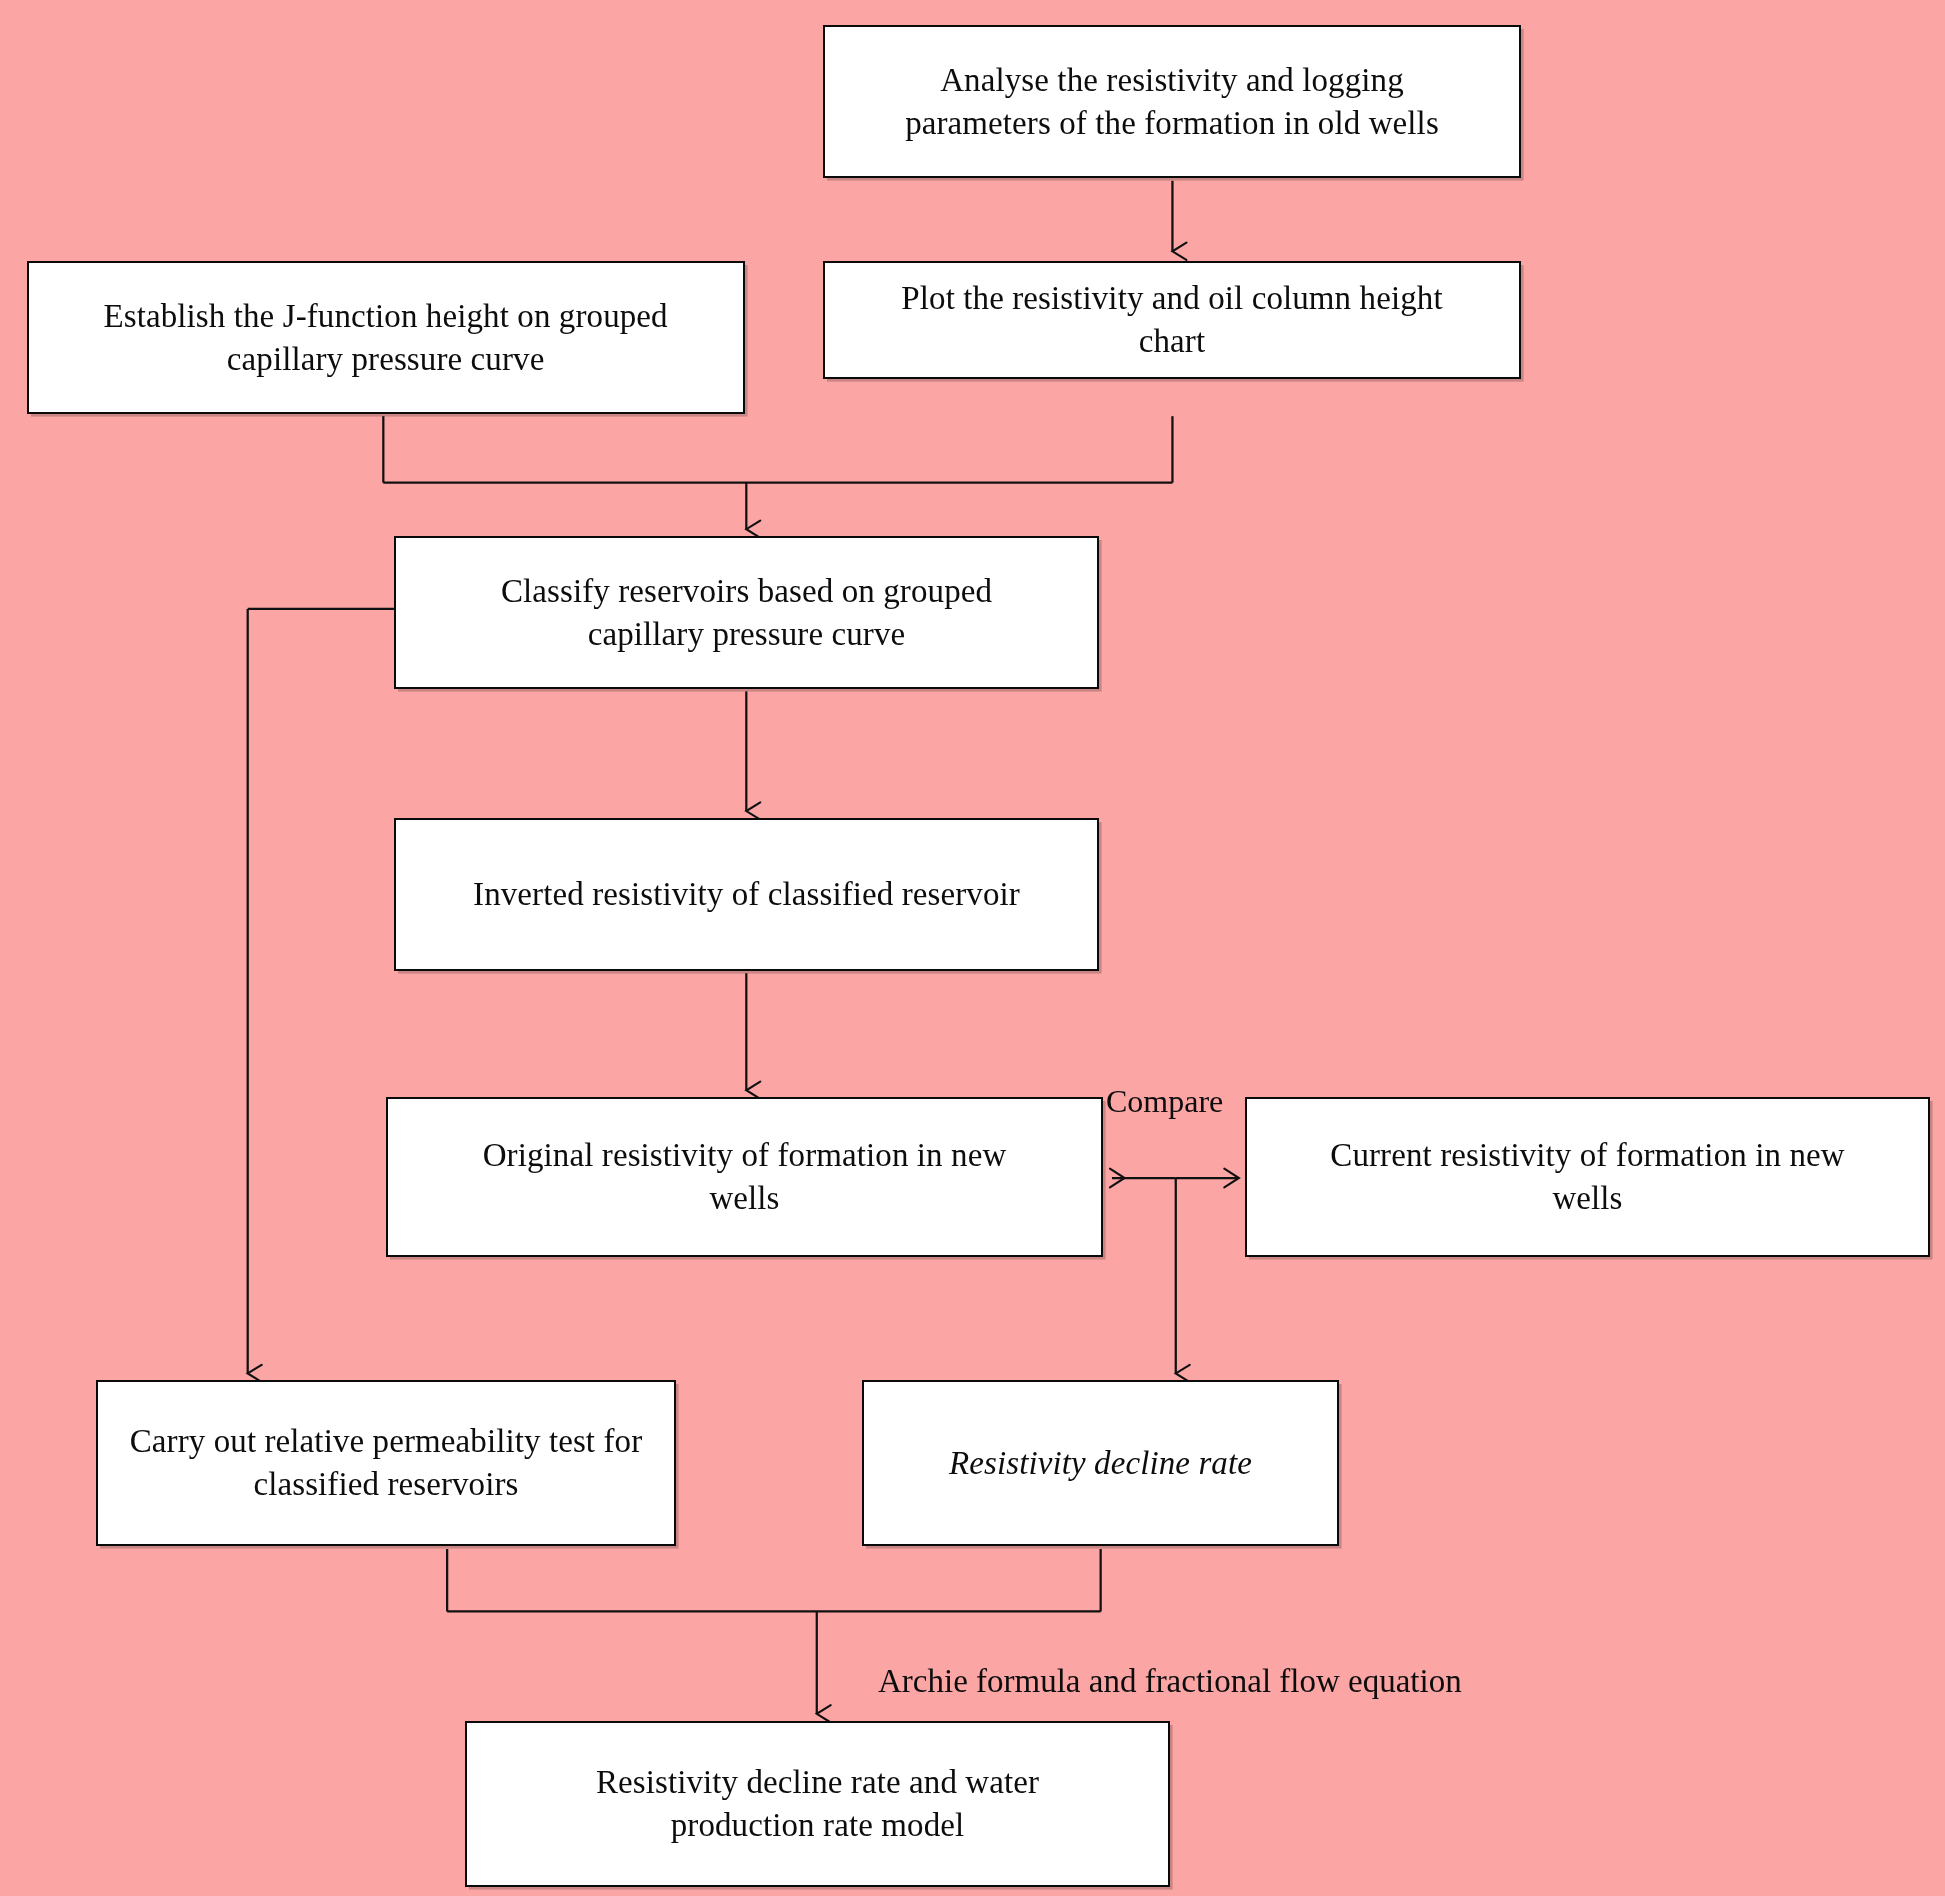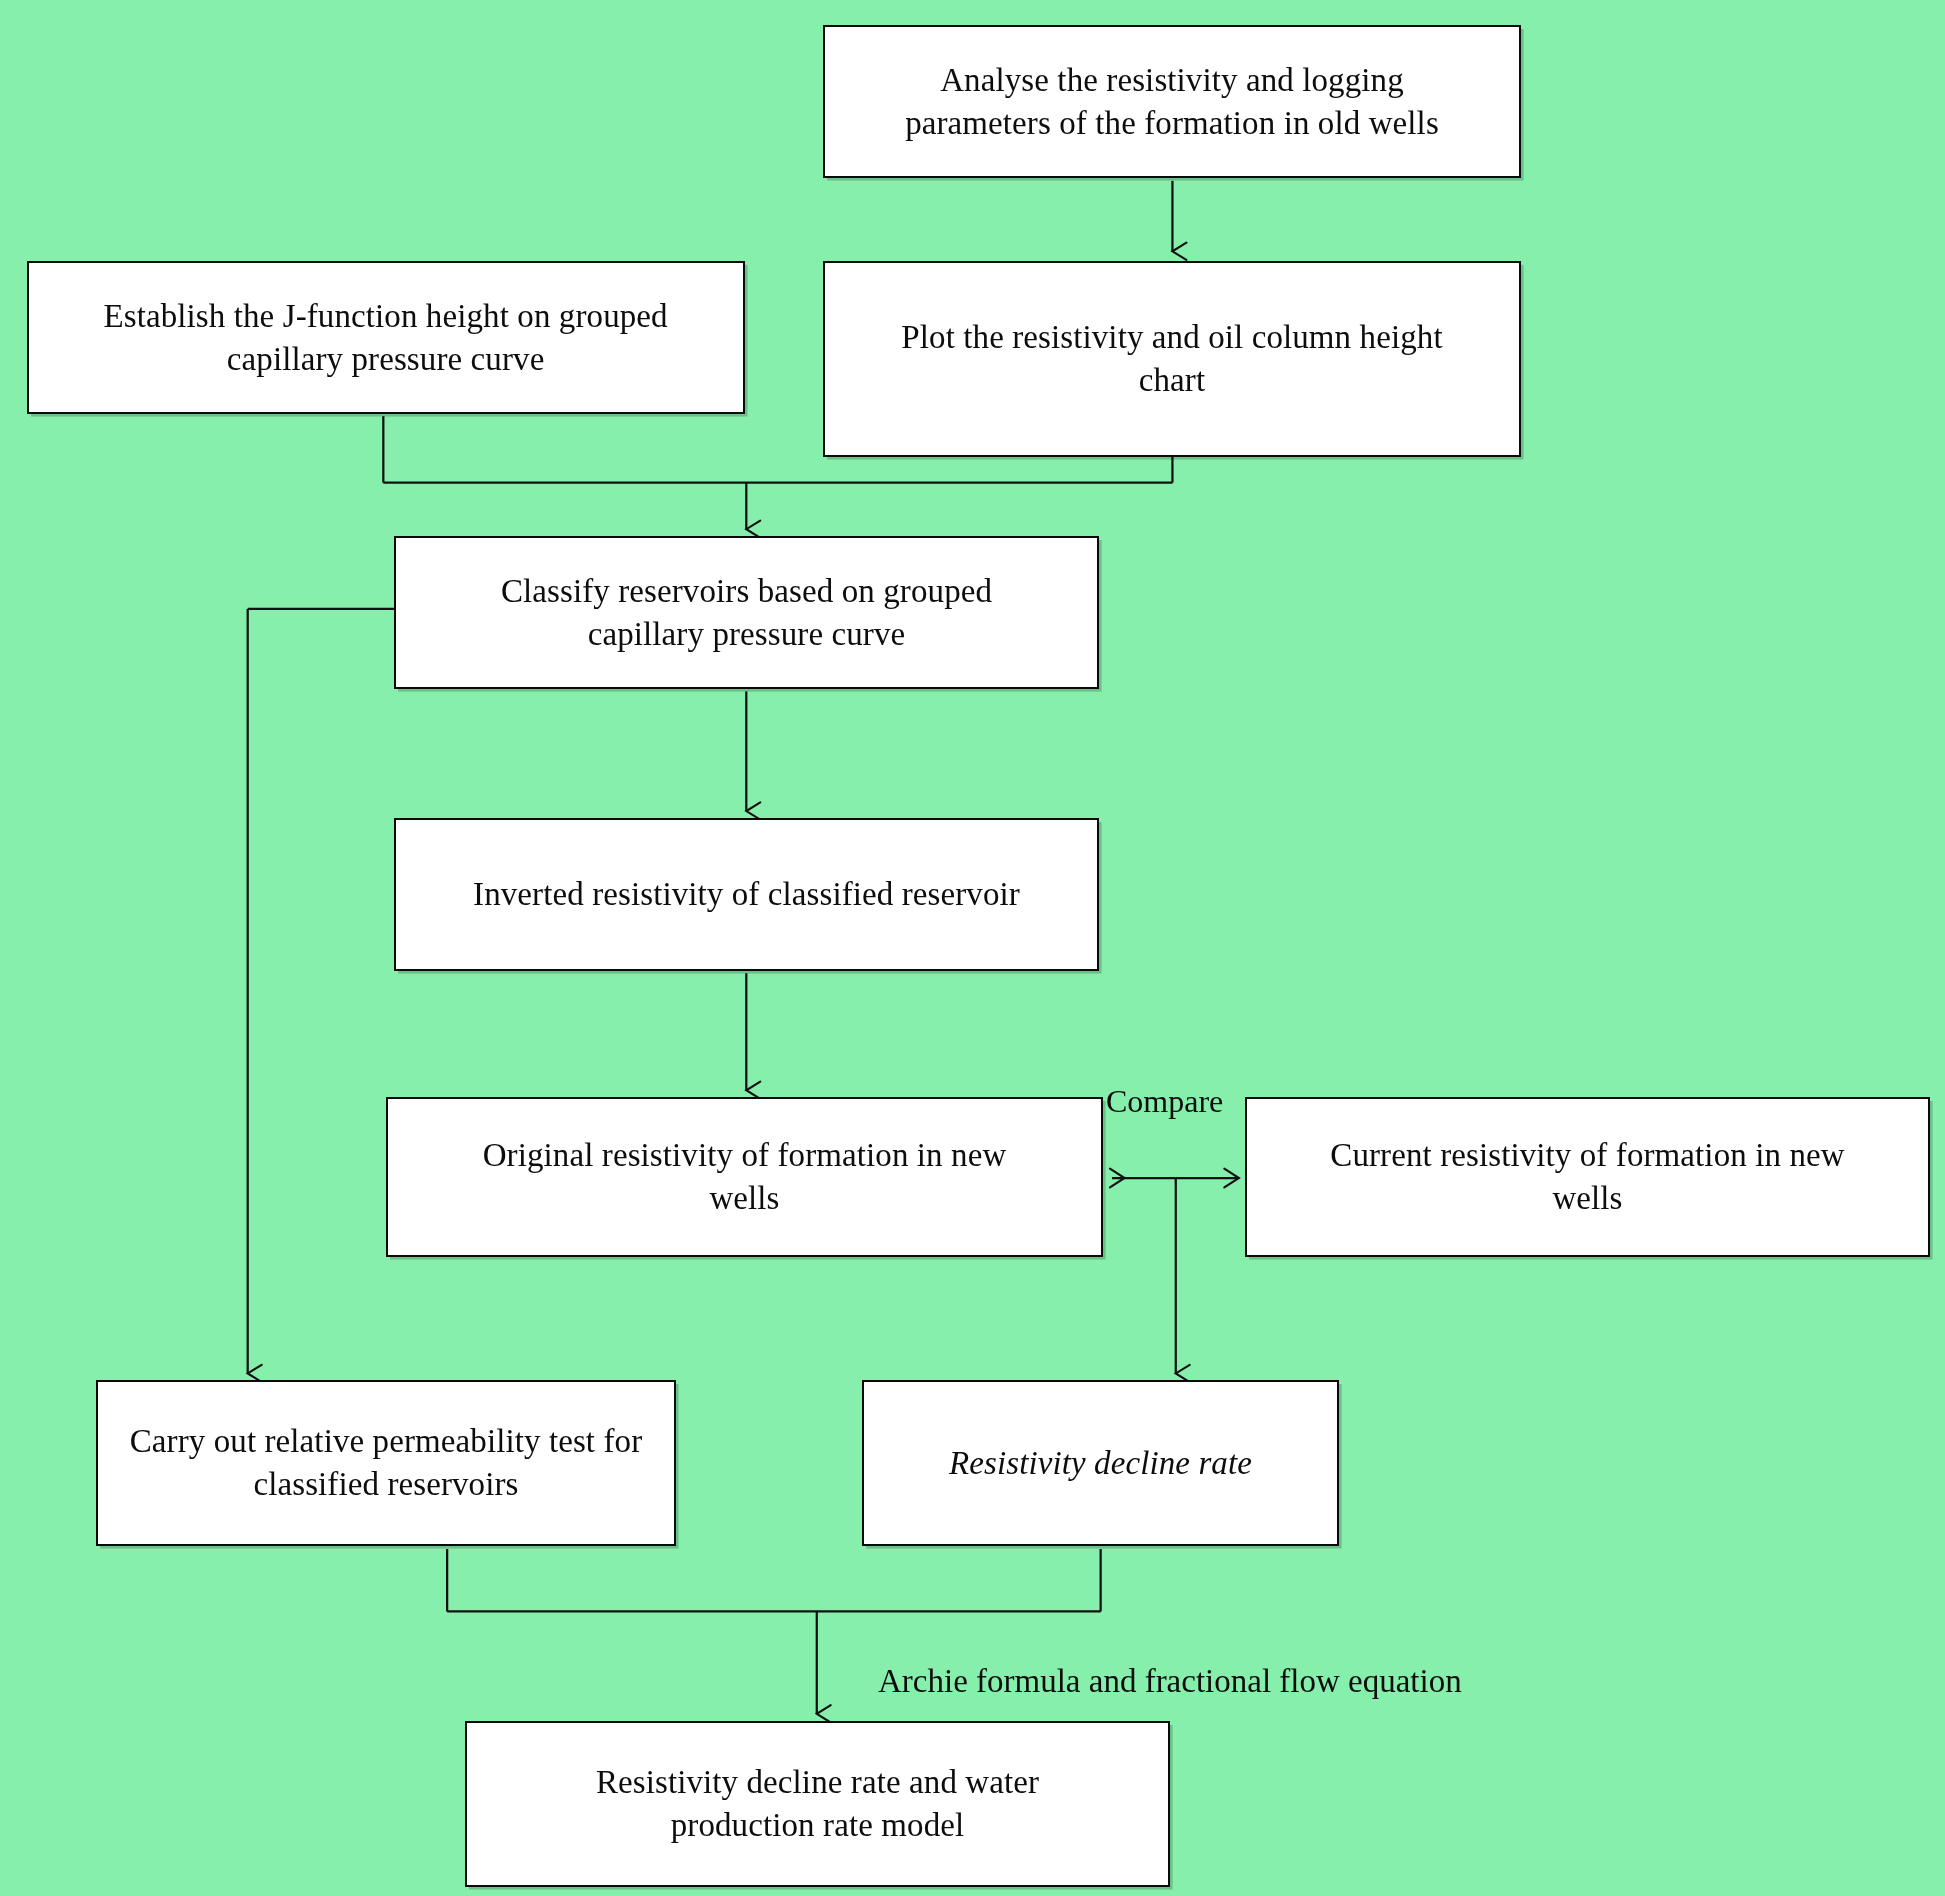--- a/index.html
+++ b/index.html
@@ -7,21 +7,21 @@
     padding: 0;
     background: #ffffff;
   }
   body {
     font-family: "Liberation Serif", "DejaVu Serif", serif;
   }
   #flowchart-root {
     position: relative;
     width: 1946px;
     height: 1896px;
-    background: #86efac;
+    background: #fca5a5;
     overflow: hidden;
   }
   svg.chart-svg {
     position: absolute;
     top: 0;
     left: 0;
     width: 1946px;
     height: 1896px;
   }
   .node-box {
@@ -104,21 +104,21 @@
   <div class="node-box" style="left:823px; top:25px; width:698px; height:153px;">
     <div class="node-label">Analyse the resistivity and logging
 parameters of  the formation in old wells</div>
   </div>
 
   <div class="node-box" style="left:26.6px; top:261px; width:718px; height:153px;">
     <div class="node-label">Establish the J-function height on grouped
 capillary pressure curve</div>
   </div>
 
-  <div class="node-box" style="left:823px; top:261px; width:698px; height:196px;text-align:center;">
+  <div class="node-box" style="left:823px; top:261px; width:698px; height:118px;text-align:center;">
     <div class="node-label">Plot the resistivity and oil column height
 chart</div>
   </div>
 
   <div class="node-box" style="left:394px; top:536px; width:705px; height:153px;">
     <div class="node-label">Classify reservoirs based on grouped
 capillary pressure curve</div>
   </div>
 
   <div class="node-box" style="left:394px; top:818px; width:705px; height:153px;">

